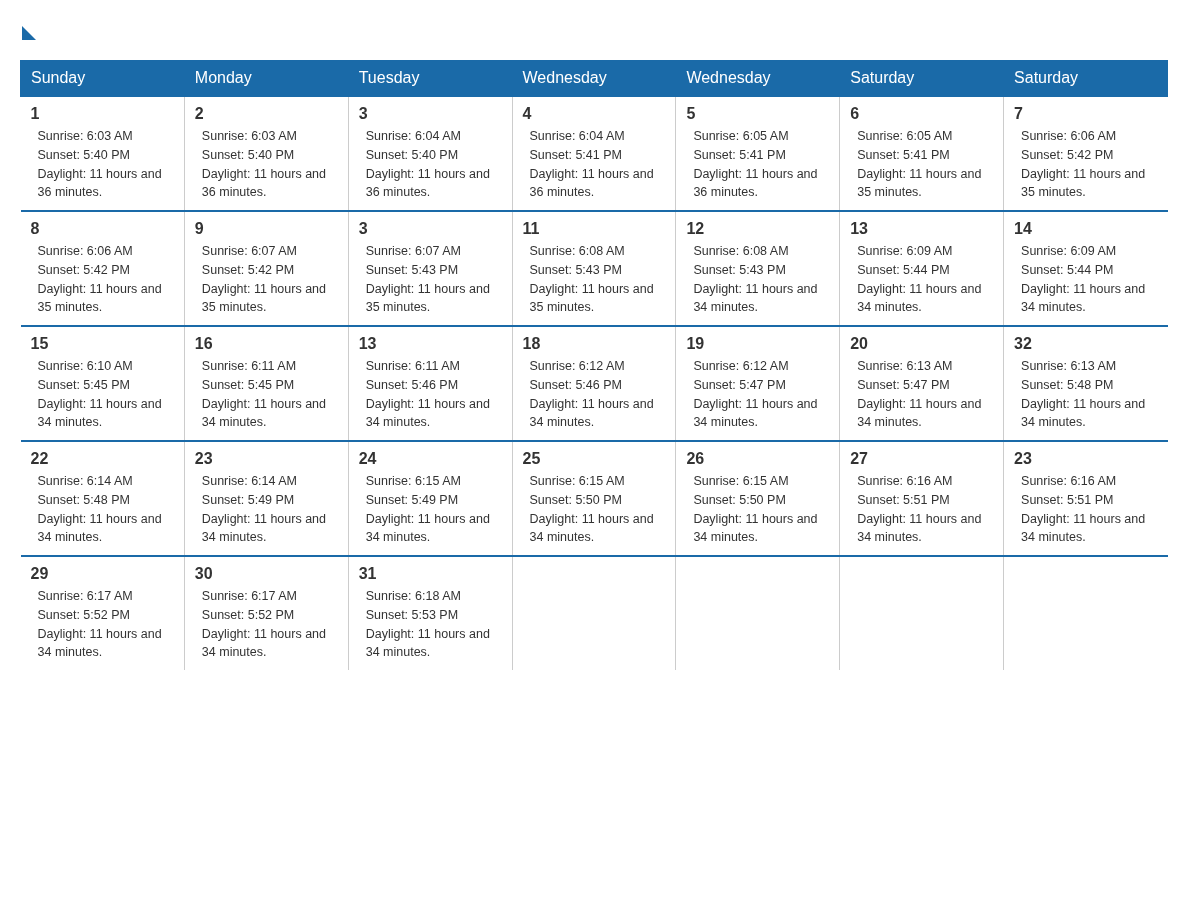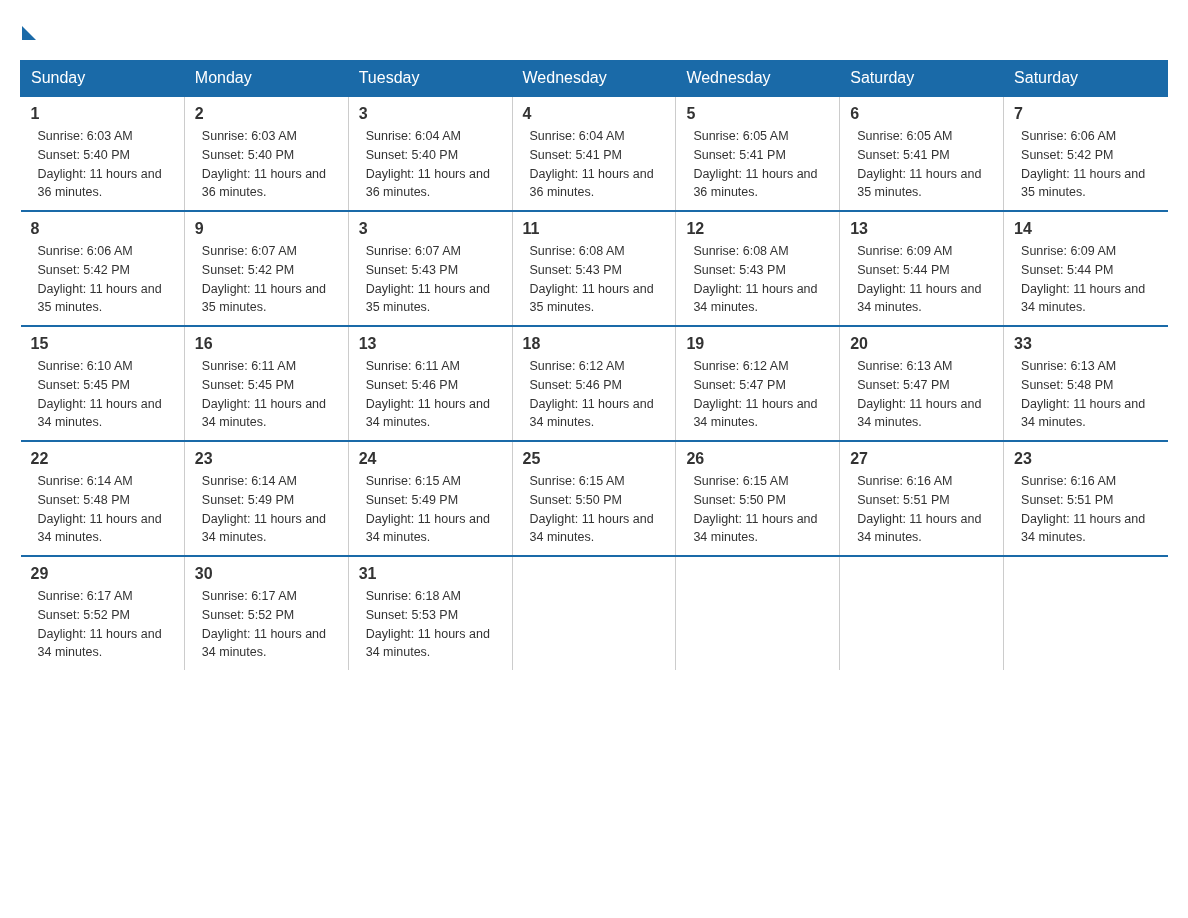--- a/index.html
+++ b/index.html
@@ -212,21 +212,21 @@
         </td>
         <td>
           <span class="day-num">19</span>
           <div class="day-info">Sunrise: 6:12 AM<br>Sunset: 5:47 PM<br>Daylight: 11 hours and 34 minutes.</div>
         </td>
         <td>
           <span class="day-num">20</span>
           <div class="day-info">Sunrise: 6:13 AM<br>Sunset: 5:47 PM<br>Daylight: 11 hours and 34 minutes.</div>
         </td>
         <td>
-          <span class="day-num">33</span>
+          <span class="day-num">32</span>
           <div class="day-info">Sunrise: 6:13 AM<br>Sunset: 5:48 PM<br>Daylight: 11 hours and 34 minutes.</div>
         </td>
       </tr>
       <tr>
         <td>
           <span class="day-num">22</span>
           <div class="day-info">Sunrise: 6:14 AM<br>Sunset: 5:48 PM<br>Daylight: 11 hours and 34 minutes.</div>
         </td>
         <td>
           <span class="day-num">23</span>

